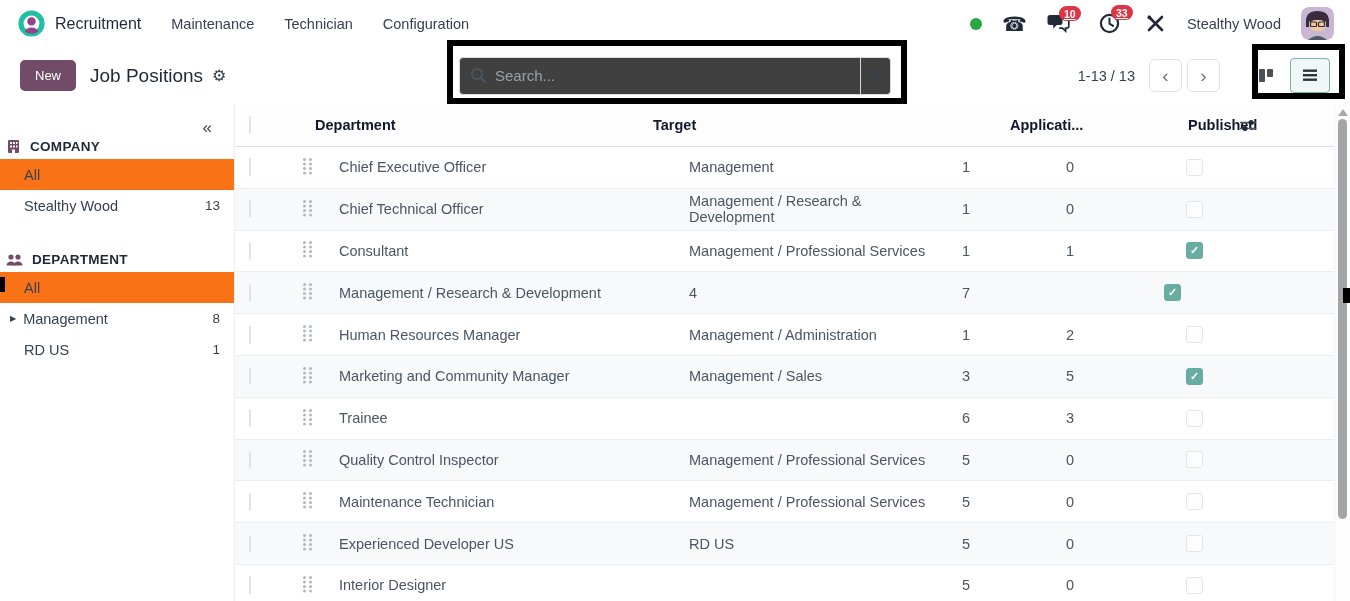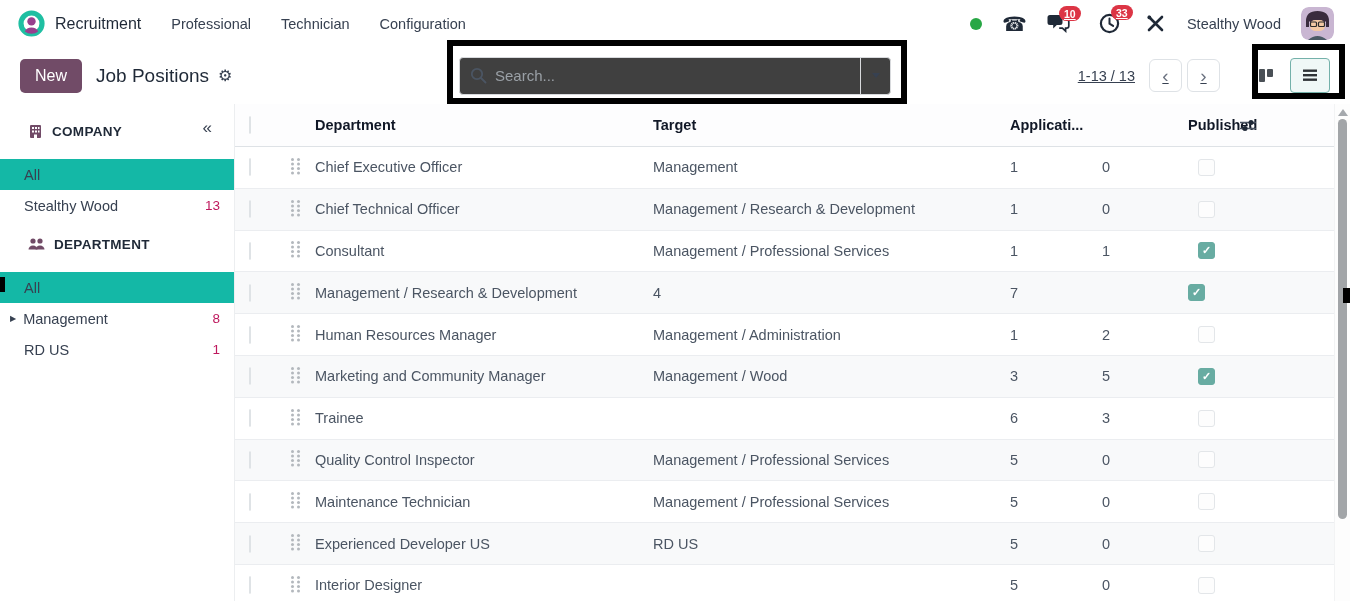--- a/index.html
+++ b/index.html
@@ -18,61 +18,61 @@
   .status-dot { width:12px; height:12px; border-radius:50%; background:#28a745; }
   .nav-icon { position:relative; display:flex; align-items:center; justify-content:center; color:#1f2937; }
   .phone-glyph { font-size:20px; line-height:1; color:#1f2937; }
   .badge { position:absolute; top:-8px; left:12px; background:#dc3545; color:#fff; font-size:10.5px; font-weight:700;
            border-radius:9px; padding:1.5px 5px; min-width:18px; text-align:center;text-decoration:underline; }
   .company-name { font-size:14.5px; color:#374151; margin-left:2px; }
   .avatar { width:33px; height:33px; border-radius:8px; overflow:hidden; display:block; }
 
   
   .control-panel { position:relative; height:57px; display:flex; align-items:center; padding:0 18px 0 20px; background:#fff; }
-  .btn-new { background:#714B67; color:#fff; border:none; font-size:16px; padding:8px 15px; border-radius:5px;
+  .btn-new { background:#714B67; color:#fff; border:none; font-size:13px; padding:8px 15px; border-radius:5px;
              font-family:inherit; cursor:pointer; }
   .page-title { font-size:19px; color:#1f2937; margin-left:14px; }
   .gear { font-size:16px; color:#374151; margin-left:9px; cursor:pointer; }
   .search-wrap { position:absolute; left:50%; top:50%; transform:translate(-50%,-50%); width:432px; height:38px;
                  background:#404040; border:1px solid #d8dadd; border-radius:4px; display:flex; align-items:center; }
   .search-left { flex:1; display:flex; align-items:center; padding:0 10px; gap:8px; }
   .search-placeholder { color:#9aa0a6; font-size:15px; }
   .search-caret-btn { width:30px; height:100%; border-left:1px solid #d8dadd; display:flex; align-items:center;
                       justify-content:center; cursor:pointer; }
   .caret-down { width:0; height:0; border-left:4.5px solid transparent; border-right:4.5px solid transparent;
                 border-top:5.5px solid #374151; }
-  .cp-right { margin-left:auto; display:flex; align-items:center; gap:14px;text-decoration:underline; }
+  .cp-right { margin-left:auto; display:flex; align-items:center; gap:14px; }
   .pager-text { font-size:14.5px; color:#374151; }
   .pager-btns { display:flex; gap:5px; }
   .pager-btn { width:33px; height:33px; border:1px solid #dee2e6; background:#fff; border-radius:6px; color:#6b7280;
                font-size:19px; line-height:1; display:flex; align-items:center; justify-content:center; cursor:pointer; }
   .view-switcher { display:flex; gap:4px; margin-left:10px; padding:2px; }
   .vs-btn { width:40px; height:35px; border-radius:4px; display:flex; align-items:center; justify-content:center;
             background:#fff; border:1px solid transparent; cursor:pointer; }
   .vs-btn.active { border:1px solid #74b1aa; background:#f0f8f7; }
 
   
   .content { position:absolute; top:104px; left:0; right:0; bottom:0; display:flex; }
 
   .sidebar { width:235px; border-right:1px solid #eceef0; padding-top:14px; position:relative; flex:none; }
   .collapse-arrow { position:absolute; top:14px; right:22px; font-size:17px; color:#374151; cursor:pointer; }
   .side-section { margin-top:6px; }
-  .side-header { display:flex; align-items:flex-start; gap:9px; padding-left:28px; height:30px; }
+  .side-header { display:flex; align-items:flex-end; gap:9px; padding-left:6px; height:30px; }
   .side-header .title { font-size:13.5px; font-weight:700; color:#1f2937; letter-spacing:.3px; }
   .side-items { margin-top:5px; margin-bottom:16px; }
   .side-item { position:relative; height:31px; display:flex; align-items:center; padding-left:24px; padding-right:14px;
                font-size:14.5px; color:#374151; cursor:pointer; }
-  .side-item.selected { background:#14b8a6; }
-  .side-item .count { margin-left:auto; color:#be185d; font-size:13.5px; }
+  .side-item.selected { background:#f97316; }
+  .side-item .count { margin-left:auto; color:#404040; font-size:13.5px; }
   .side-item .expander { font-size:8px; color:#374151; margin-right:7px; margin-left:-14px; }
 
   .main { flex:1; margin-right:16px; overflow:hidden; }
   .grid-row { display:grid; grid-template-columns:56px 24px 338px 1fr 92px 86px 10px 100px 36px; align-items:center; }
   .thead { height:43px; border-bottom:1px solid #dee2e6; background:#fdfdfe; font-weight:700; font-size:14.5px; color:#111827; }
-  .trow { height:41.8px; border-bottom:1px solid #ebedf0; font-size:14.5px; color:#4b5563; background:#fff; }
+  .trow { height:41.8px; border-bottom:1px solid #ebedf0; font-size:14.5px; color:#4b5563; background:#fff;gap:12px; }
   .trow.alt { background:#f8f9fa; }
   .cell-check { padding-left:14px; }
   .cbx { width:16px; height:16px; border:1px solid #dfe3e6; border-radius:3px; background:#fff; }
   .col-right { padding-right:2px; }
   .pub-box { width:17px; height:17px; border:1px solid #e3e6e9; border-radius:3px; background:#fdfdfd;
              display:flex; align-items:center; justify-content:center; color:#fff; font-size:11px; font-weight:700; }
   .pub-box.checked { background:#68aca2; border-color:#68aca2; }
   .handle { display:inline-block; cursor:grab; }
   .handle i { display:block; width:3px; height:3px; border-radius:50%; background:#b3b8bd;
               box-shadow:6px 0 0 #b3b8bd, 0 4.5px 0 #b3b8bd, 6px 4.5px 0 #b3b8bd,
@@ -99,21 +99,21 @@
 <div id="app">
 
   <div class="navbar">
     <svg class="logo" viewBox="0 0 27 27">
       <circle cx="13.5" cy="13.5" r="10.5" fill="none" stroke="#1fbfa2" stroke-width="5.2"></circle>
       <circle cx="13.5" cy="11.4" r="4.2" fill="#983f8e"></circle>
       <path d="M6.8 21.5 a7.2 6.4 0 0 1 13.4 0 a11 11 0 0 1 -13.4 0 z" fill="#983f8e"></path>
     </svg>
     <span class="app-name">Recruitment</span>
     <div class="nav-menus">
-      <span>Professional</span>
+      <span>Maintenance</span>
       <span>Technician</span>
       <span>Configuration</span>
     </div>
     <div class="nav-spacer"></div>
     <div class="nav-right">
       <span class="status-dot"></span>
       <span class="nav-icon">
         <span class="phone-glyph">☎</span>
       </span>
       <span class="nav-icon">
@@ -332,21 +332,21 @@
     <div></div>
     <div>
               <span class="pub-box"></span>
             </div>
     <div></div>
   </div>
           <div class="grid-row trow alt">
     <div class="cell-check"><span class="cbx"></span></div>
     <div><span class="handle"><i></i></span></div>
     <div>Marketing and Community Manager</div>
-    <div>Management / Wood</div>
+    <div>Management / Sales</div>
     <div class="col-right">3</div>
     <div class="col-right">5</div>
     <div></div>
     <div>
               <span class="pub-box checked">✓</span>
             </div>
     <div></div>
   </div>
           <div class="grid-row trow">
     <div class="cell-check"><span class="cbx"></span></div>

